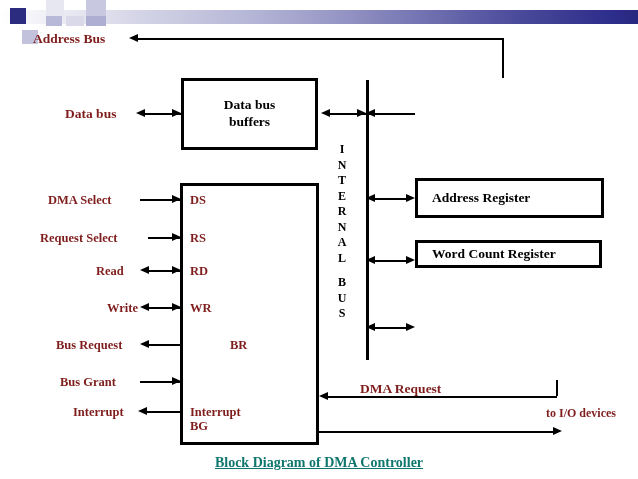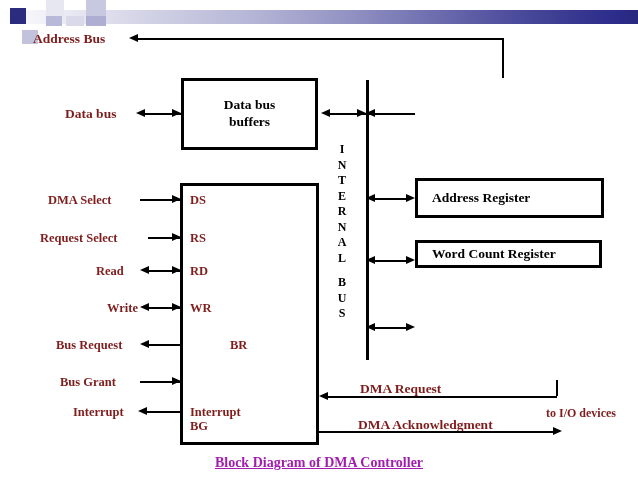--- a/index.html
+++ b/index.html
@@ -129,21 +129,21 @@
 
   
   .caption {
     position: absolute;
     left: 0;
     top: 455px;
     width: 638px;
     text-align: center;
     font-weight: bold;
     font-size: 14px;
-    color: #a21caf;
+    color: #0f766e;
   }
   .caption u { text-decoration: underline; }
 </style>
 </head>
 <body>
 
 <div id="slide">
 
   <div class="header-bar"></div>
   <div class="sq sq-b"></div>
@@ -250,21 +250,20 @@
 
   <div class="lbl r" style="left:73px; top:405px;">Interrupt</div>
   <div class="ahead left" style="left:138px; top:406.5px;"></div>
   <div class="hline" style="left:146px; top:411px; width:34px;"></div>
 
   <div class="lbl big" style="left:360px; top:381px;">DMA Request</div>
   <div class="ahead left" style="left:319px; top:391.5px;"></div>
   <div class="hline" style="left:327px; top:396px; width:230px;"></div>
   <div class="vline" style="left:556px; top:380px; height:16px;"></div>
 
-  <div class="lbl big" style="left:358px; top:417px;">DMA Acknowledgment</div>
   <div class="hline" style="left:319px; top:431px; width:238px;"></div>
   <div class="ahead right" style="left:553px; top:426.5px;"></div>
 
   <div class="lbl" style="left:546px; top:406px; font-size:12px;">to I/O devices</div>
 
   <div class="caption">
     <u>Block Diagram of DMA Controller</u>
   </div>
 
 </div>

